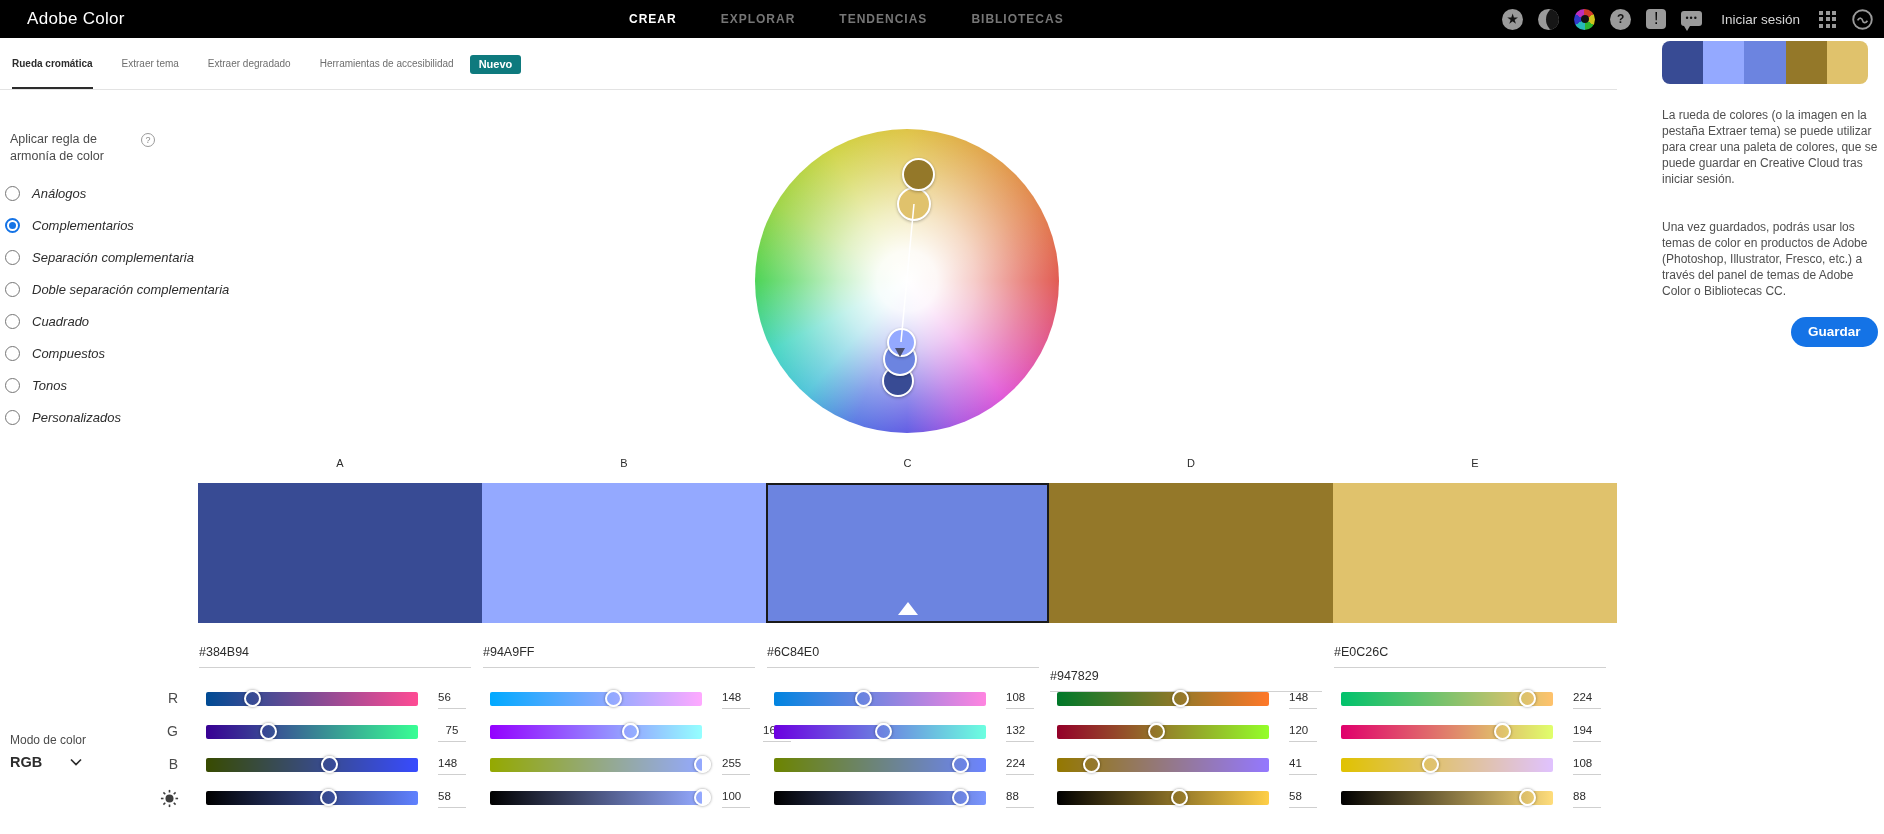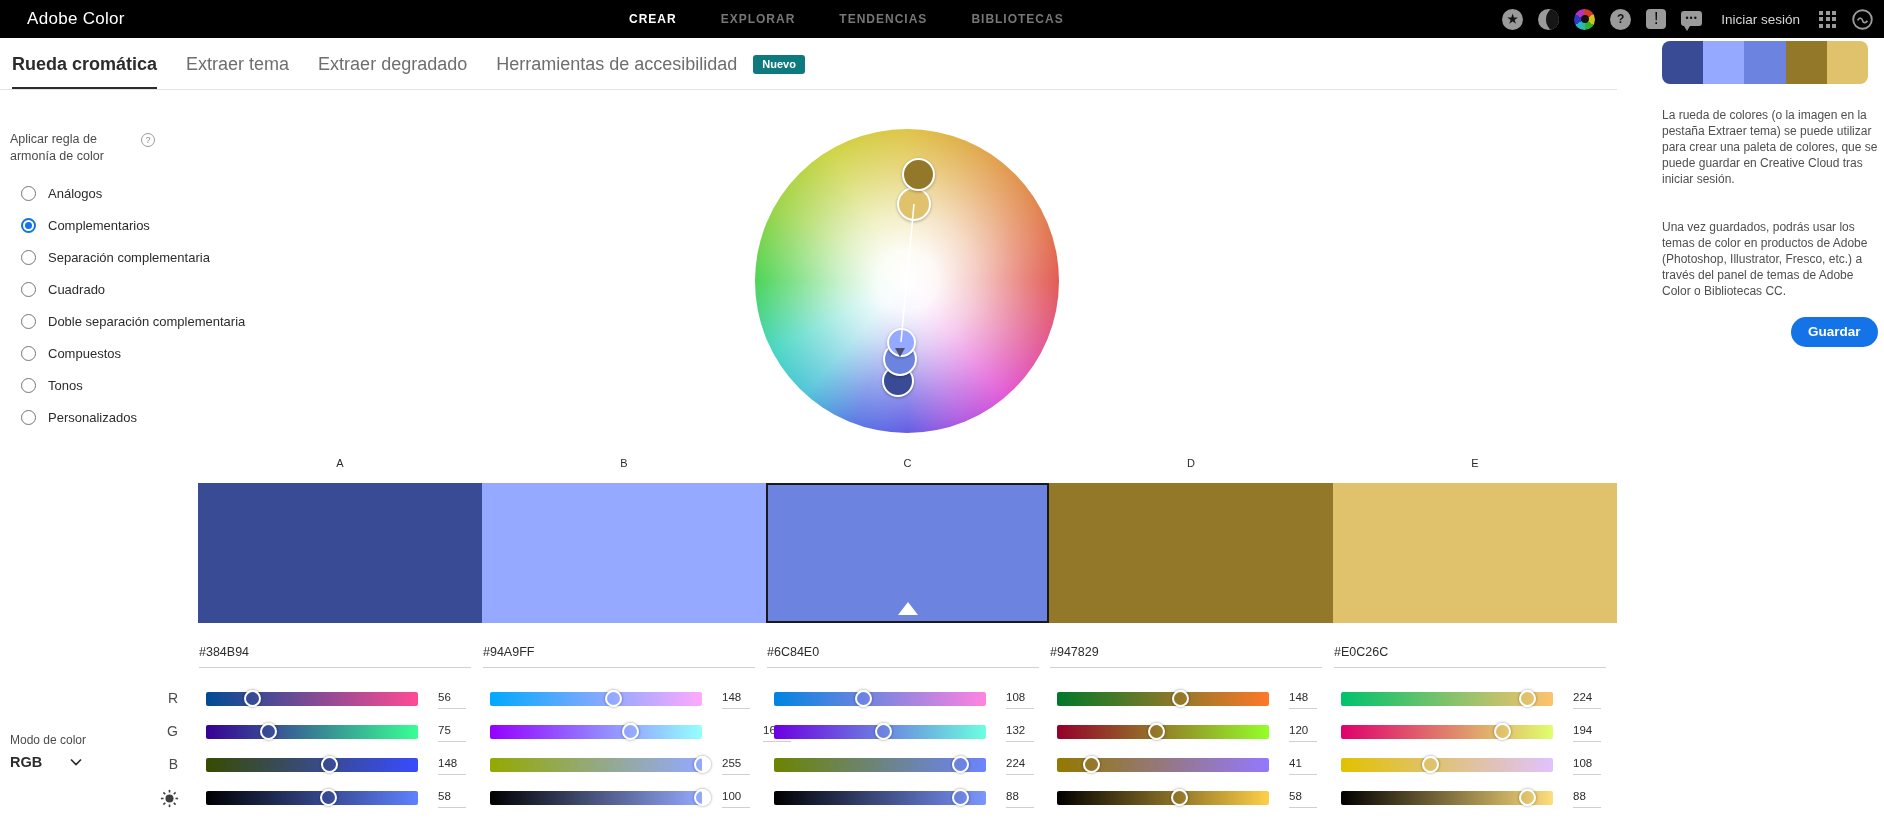--- a/index.html
+++ b/index.html
@@ -24,29 +24,29 @@
   .icon-bubble .dots { color:#141414; font-size:9px; letter-spacing:1px; line-height:1; }
   .signin { color:#d6d6d6; font-size:13.5px; cursor:pointer; white-space:nowrap; padding:0 4px; }
   .grid9 { display:grid; grid-template-columns:repeat(3,4px); grid-template-rows:repeat(3,4px); gap:2.5px; cursor:pointer; }
   .grid9 i { background:#9a9a9a; }
   .cclogo { cursor:pointer; display:flex; }
 
   
   .tabbar { position:absolute; left:0; top:38px; width:1884px; height:52px; background:#fff; }
   .tab-underline-row { position:absolute; left:0; top:89px; width:1617px; height:1px; background:#e3e3e3; }
   #tabs { position:absolute; left:12px; top:0; height:52px; display:flex; gap:29px; align-items:center; }
-  .tab { font-size:18px; color:#6e6e6e; cursor:pointer; height:52px; line-height:52px; position:relative; white-space:nowrap; }
+  .tab { font-size:10px; color:#6e6e6e; cursor:pointer; height:52px; line-height:52px; position:relative; white-space:nowrap; }
   .tab.active { color:#2c2c2c; font-weight:bold; }
   .tab.active::after { content:""; position:absolute; left:0; right:0; bottom:0; height:3px; background:#2c2c2c; }
   .badge { margin-left:-13px; background:#0e7a7e; color:#fff; font-size:11px; font-weight:bold; padding:4px 9px; border-radius:3px; line-height:1; }
 
   
   .harmony-title { position:absolute; left:10px; top:131px; width:118px; font-size:12.5px; line-height:16.5px; color:#4b4b4b; }
   .help-circ { position:absolute; left:141px; top:133px; width:14px; height:14px; border:1px solid #9a9a9a; border-radius:50%; color:#8a8a8a; font-size:9px; display:flex; align-items:center; justify-content:center; cursor:pointer; }
-  #harmony-list { position:absolute; left:21px; top:177px; }
+  #harmony-list { position:absolute; left:5px; top:177px;font-style:italic; }
   .radio-item { display:flex; align-items:center; height:32px; cursor:pointer; }
   .radio { width:15px; height:15px; border-radius:50%; border:1.7px solid #767676; margin-right:12px; flex:0 0 auto; display:flex; align-items:center; justify-content:center; }
   .radio.checked { border:2px solid #1473E6; }
   .radio.checked::after { content:""; width:7px; height:7px; border-radius:50%; background:#1473E6; }
   .radio-label { font-size:13px; color:#2c2c2c; white-space:nowrap; }
 
   .mode-label { position:absolute; left:10px; top:733px; font-size:12px; color:#4b4b4b; }
   .mode-select { position:absolute; left:10px; top:754px; display:flex; align-items:center; gap:28px; cursor:pointer; }
   .mode-value { font-size:14.5px; font-weight:bold; color:#2c2c2c; }
 
@@ -152,25 +152,25 @@
     <div class="radio-item">
       <div class="radio checked"></div>
       <div class="radio-label">Complementarios</div>
     </div>
     <div class="radio-item">
       <div class="radio"></div>
       <div class="radio-label">Separación complementaria</div>
     </div>
     <div class="radio-item">
       <div class="radio"></div>
+      <div class="radio-label">Doble separación complementaria</div>
+    </div>
+    <div class="radio-item">
+      <div class="radio"></div>
       <div class="radio-label">Cuadrado</div>
-    </div>
-    <div class="radio-item">
-      <div class="radio"></div>
-      <div class="radio-label">Doble separación complementaria</div>
     </div>
     <div class="radio-item">
       <div class="radio"></div>
       <div class="radio-label">Compuestos</div>
     </div>
     <div class="radio-item">
       <div class="radio"></div>
       <div class="radio-label">Tonos</div>
     </div>
     <div class="radio-item">
@@ -204,21 +204,21 @@
     <div class="col-letter" style="left: 198px; width: 284px;">A</div>
     <div class="swatch" style="left: 198px; width: 284px; background: rgb(56, 75, 148);"></div>
     <div class="hexfield" style="left: 199px;">#384B94</div>
     <div class="track" style="left: 206px; top: 692px; background: linear-gradient(90deg, rgb(0, 75, 148), rgb(255, 75, 148));">
       <div class="handle" style="left: 38px;"></div>
     </div>
     <div class="val" style="left: 438px; top: 691px;">56</div>
     <div class="track" style="left: 206px; top: 725px; background: linear-gradient(90deg, rgb(56, 0, 148), rgb(56, 255, 148));">
       <div class="handle" style="left: 54px;"></div>
     </div>
-    <div class="val" style="left: 438px; top: 724px;">75</div>
+    <div class="val" style="left: 438px; top: 724px; text-align: center;">75</div>
     <div class="track" style="left: 206px; top: 758px; background: linear-gradient(90deg, rgb(56, 75, 0), rgb(56, 75, 255));">
       <div class="handle" style="left: 115px;"></div>
     </div>
     <div class="val" style="left: 438px; top: 757px;">148</div>
     <div class="track" style="left: 206px; top: 791px; background: linear-gradient(90deg, rgb(0, 0, 0), rgb(96, 129, 255));">
       <div class="handle" style="left: 114px;"></div>
     </div>
     <div class="val" style="left: 438px; top: 790px;">58</div>
     <div class="col-letter" style="left: 482px; width: 284px;">B</div>
     <div class="swatch" style="left: 482px; width: 284px; background: rgb(148, 169, 255);"></div>
@@ -255,21 +255,21 @@
     <div class="track" style="left: 774px; top: 758px; background: linear-gradient(90deg, rgb(108, 132, 0), rgb(108, 132, 255));">
       <div class="handle" style="left: 178px;"></div>
     </div>
     <div class="val" style="left: 1006px; top: 757px;">224</div>
     <div class="track" style="left: 774px; top: 791px; background: linear-gradient(90deg, rgb(0, 0, 0), rgb(123, 150, 255));">
       <div class="handle" style="left: 178px;"></div>
     </div>
     <div class="val" style="left: 1006px; top: 790px;">88</div>
     <div class="col-letter" style="left: 1049px; width: 284px;">D</div>
     <div class="swatch" style="left: 1049px; width: 284px; background: rgb(148, 120, 41);"></div>
-    <div class="hexfield" style="left: 1050px;">#947829</div>
+    <div class="hexfield" style="left: 1050px; margin-top: 24px;">#947829</div>
     <div class="track" style="left: 1057px; top: 692px; background: linear-gradient(90deg, rgb(0, 120, 41), rgb(255, 120, 41));">
       <div class="handle" style="left: 115px;"></div>
     </div>
     <div class="val" style="left: 1289px; top: 691px;">148</div>
     <div class="track" style="left: 1057px; top: 725px; background: linear-gradient(90deg, rgb(148, 0, 41), rgb(148, 255, 41));">
       <div class="handle" style="left: 91px;"></div>
     </div>
     <div class="val" style="left: 1289px; top: 724px;">120</div>
     <div class="track" style="left: 1057px; top: 758px; background: linear-gradient(90deg, rgb(148, 120, 0), rgb(148, 120, 255));">
       <div class="handle" style="left: 26px;"></div>

